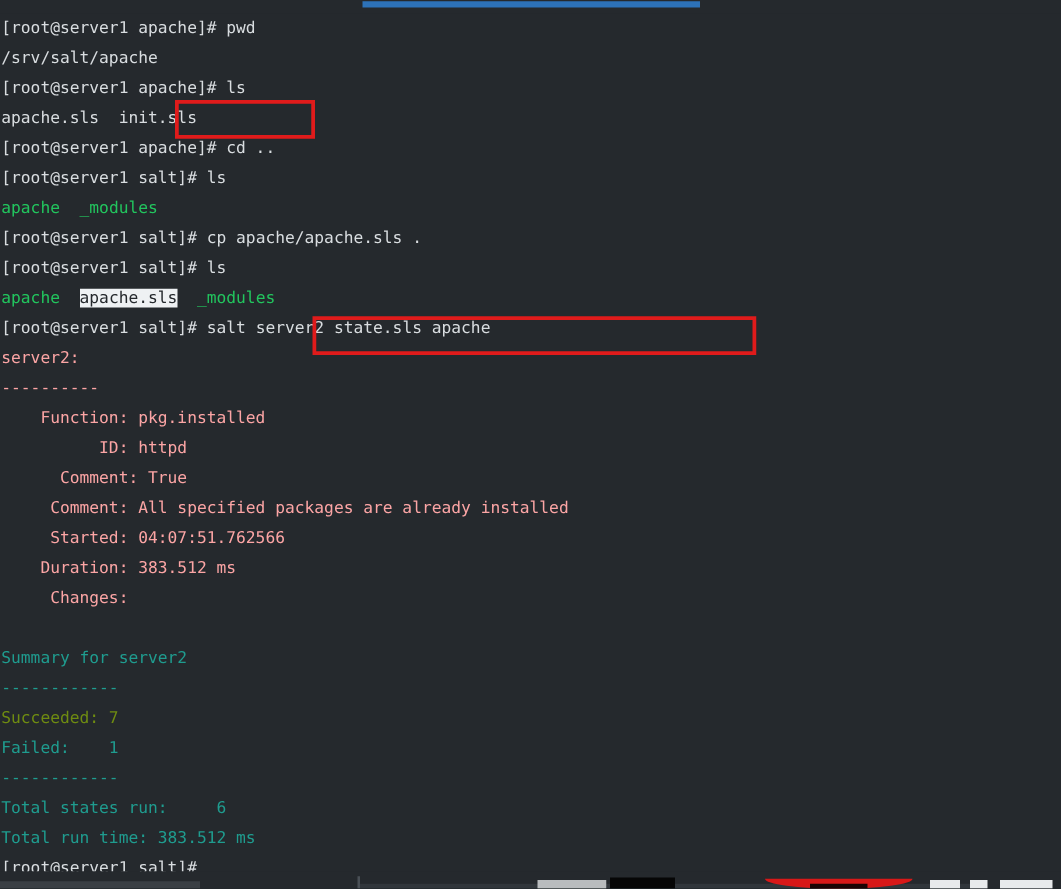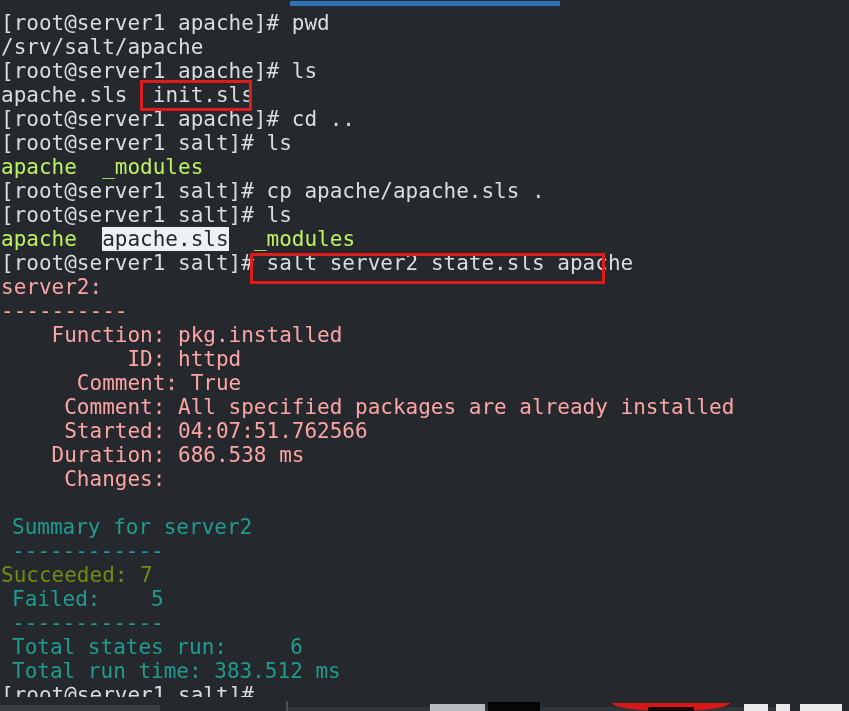--- a/index.html
+++ b/index.html
@@ -34,30 +34,30 @@
   #terminal {
     position: absolute;
     left: 0; top: 11px;
     width: 849px;
     height: 686px;
     padding: 0;
   }
   .line {
     height: 24px;
     line-height: 24px;
-    font-size: 21px;
+    font-size: 13px;
     letter-spacing: 0px;
     white-space: pre;
     padding-left: 1px;
   }
   .fg-default { color: #d9dde0; }
   .fg-green   { color: #fca5a5; }
-  .fg-teal    { color: #1f9c8f; padding-left: 11px; }
+  .fg-teal    { color: #1f9c8f; }
   .fg-olive   { color: #6f8c11; }
-  .fg-blue    { color: #bef264; }
+  .fg-blue    { color: #22c55e; }
   .hl-file {
     background: #eef1f3;
     color: #25292d;
   }
 
   
   .redbox {
     position: absolute;
     border: 3px solid #e01b1b;
     box-sizing: border-box;
@@ -157,33 +157,33 @@
     <div class="line"><span class="fg-green">    Function: pkg.installed</span></div>
 
     <div class="line"><span class="fg-green">          ID: httpd</span></div>
 
     <div class="line"><span class="fg-green">      Comment: True</span></div>
 
     <div class="line"><span class="fg-green">     Comment: All specified packages are already installed</span></div>
 
     <div class="line"><span class="fg-green">     Started: 04:07:51.762566</span></div>
 
-    <div class="line"><span class="fg-green">    Duration: 686.538 ms</span></div>
+    <div class="line"><span class="fg-green">    Duration: 383.512 ms</span></div>
 
     <div class="line"><span class="fg-green">     Changes:</span></div>
 
     <div class="line"><span class="fg-default"></span></div>
 
     <div class="line"><span class="fg-teal">Summary for server2</span></div>
 
     <div class="line"><span class="fg-teal">------------</span></div>
 
     <div class="line"><span class="fg-olive">Succeeded: 7</span></div>
 
-    <div class="line"><span class="fg-teal">Failed:    5</span></div>
+    <div class="line"><span class="fg-teal">Failed:    1</span></div>
 
     <div class="line"><span class="fg-teal">------------</span></div>
 
     <div class="line"><span class="fg-teal">Total states run:     6</span></div>
 
     <div class="line"><span class="fg-teal">Total run time: 383.512 ms</span></div>
 
     <div class="line"><span class="fg-default">[root@server1 salt]#</span><span class="fg-default"></span></div>
 
   </div>

